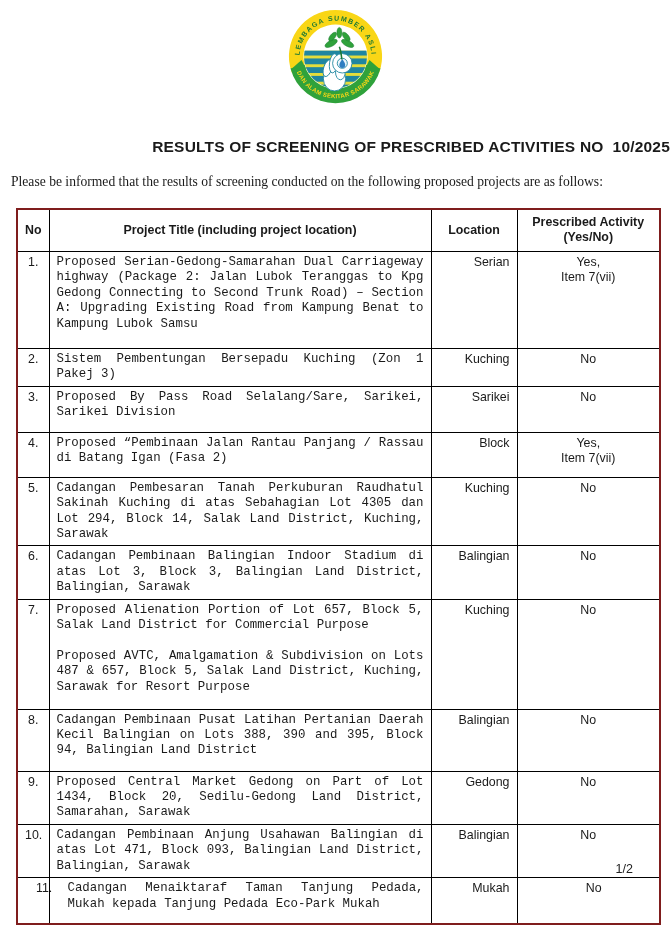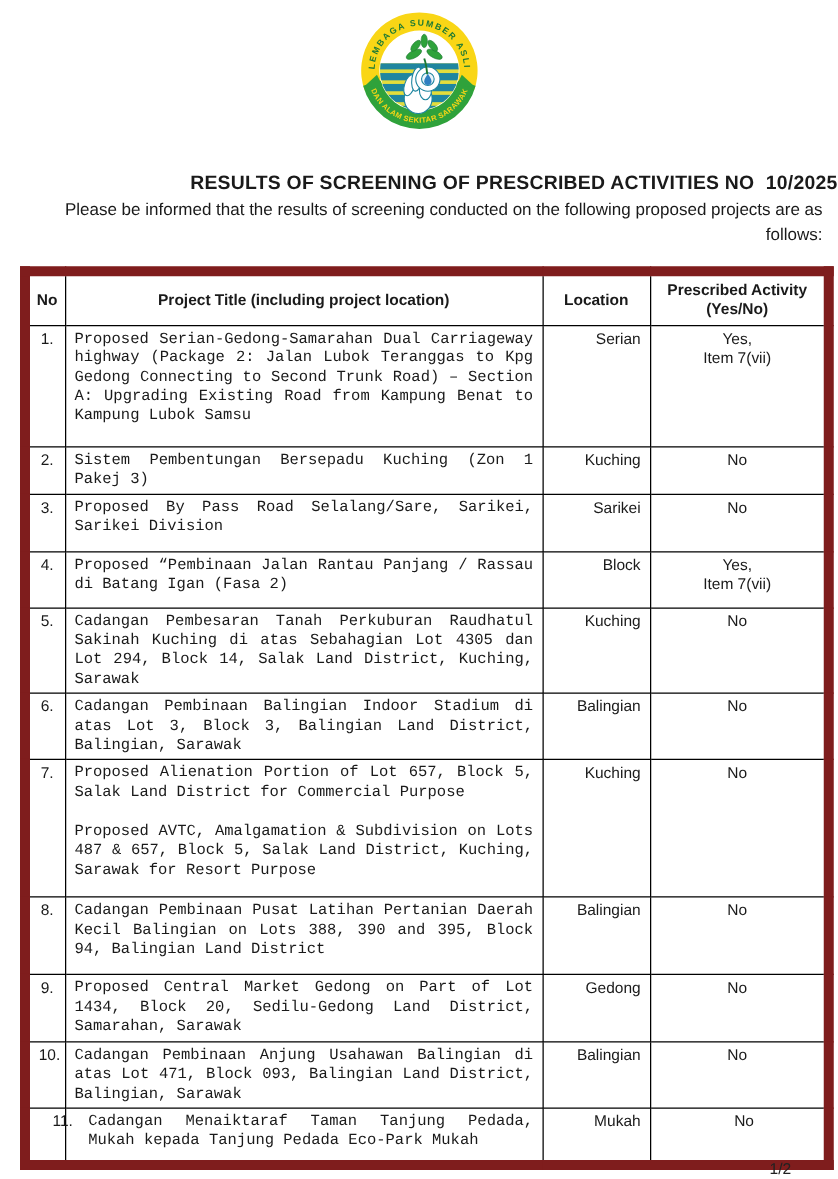--- a/index.html
+++ b/index.html
@@ -24,31 +24,32 @@
   .doc-title {
     margin-top: 33px;
     text-align: right;
     font-size: 15.5px;
     font-weight: bold;
     letter-spacing: 0.2px;
     white-space: pre-wrap;
   }
 
   .intro {
-    margin: 2px 12px 0 11px;
+    margin: 16px 12px 0 11px;
     font-size: 13.6px;
     line-height: 19.5px;
-    text-align: right;
+    text-align: left;
+    font-family: Liberation Serif, serif;
   }
 
   table.results-table {
     margin: 16px 0 0 16px;
     width: 643px;
     border-collapse: collapse;
-    border: 8px solid #7f1d1d;
+    border: 2px solid #7f1d1d;
     table-layout: fixed;
     font-size: 12.4px;
     line-height: 15.4px;
   }
   .results-table col.c-no { width: 32px; }
   .results-table col.c-title { width: 382px; }
   .results-table col.c-loc { width: 86px; }
   .results-table col.c-act { width: 143px; }
 
   .results-table th, .results-table td {
@@ -75,21 +76,21 @@
   .results-table tbody tr:nth-child(5) td { height: 62px; }
   .results-table tbody tr:nth-child(6) td { height: 48px; }
   .results-table tbody tr:nth-child(7) td { height: 110px; }
   .results-table tbody tr:nth-child(8) td { height: 62px; }
   .results-table tbody tr:nth-child(9) td { height: 48px; }
   .results-table tbody tr:nth-child(10) td { height: 32px; }
   .results-table tbody tr:nth-child(11) td { height: 46px; padding-left: 18px; }
 
   .page-number {
     position: absolute;
-    top: 928px;
+    top: 862px;
     right: 37px;
     font-size: 12.5px;
     color: #222;
   }
 
   .logo-arc-text-top { font-size: 7.2px; font-weight: bold; letter-spacing: 1.4px; fill: #1E7A34; }
   .logo-arc-text-bottom { font-size: 6.2px; font-weight: bold; letter-spacing: 0.3px; fill: #F9D616; }
 </style>
 </head>
 <body>

